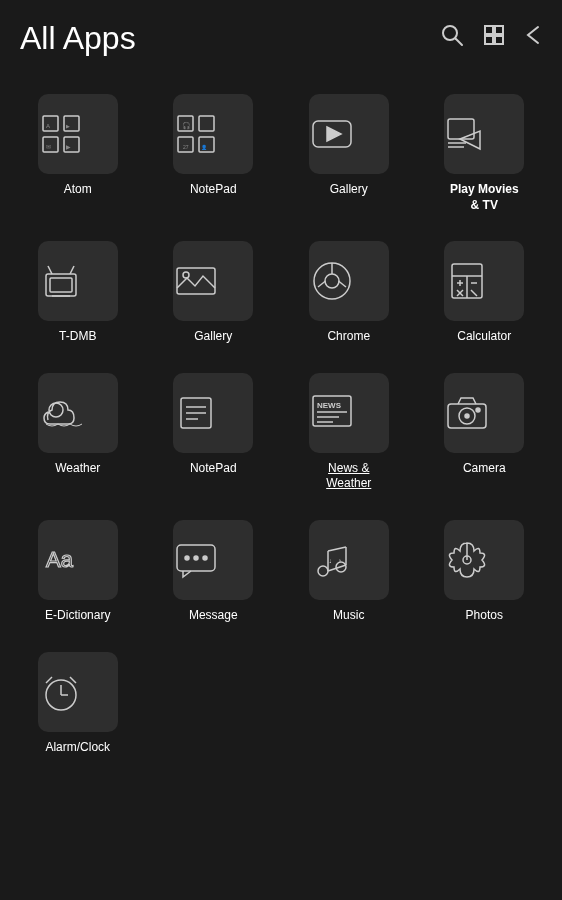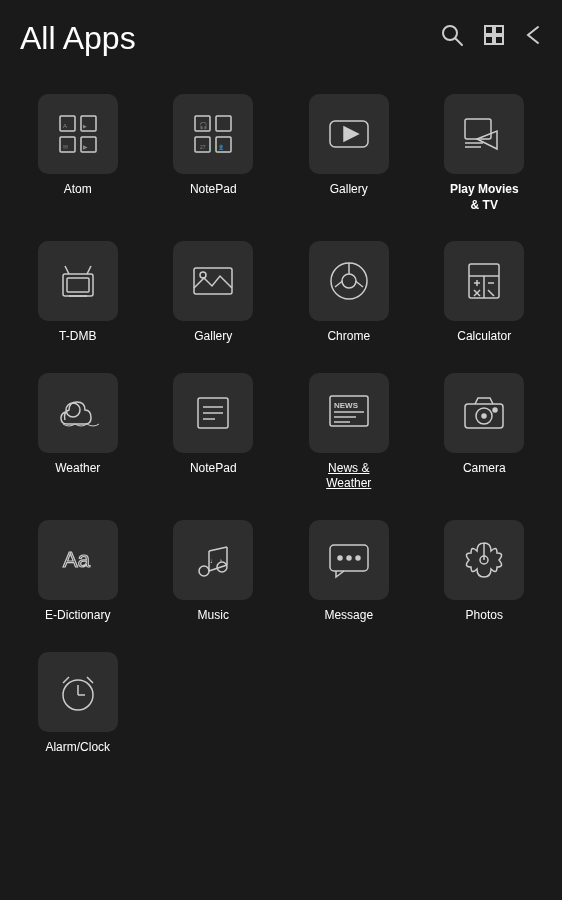--- a/index.html
+++ b/index.html
@@ -46,21 +46,21 @@
       padding: 14px 8px;
       cursor: pointer;
     }
     .app-icon-wrap {
       width: 80px;
       height: 80px;
       background-color: #2e2e2e;
       border-radius: 10px;
       display: flex;
       align-items: center;
-      justify-content: center;
+      justify-content: flex-start;
       margin-bottom: 8px;
       position: relative;
       overflow: hidden;
     }
     .app-icon-wrap svg {
       width: 46px;
       height: 46px;
       stroke: #cccccc;
       fill: none;
       stroke-width: 1.5;
@@ -271,48 +271,48 @@
         <text x="8" y="30" font-size="22" fill="none" stroke="#cccccc" stroke-width="1.2">Aa</text>
       </svg>
     </div>
     <span class="app-label">E-Dictionary</span>
   </div>
 
 
   <div class="app-item">
     <div class="app-icon-wrap">
       <svg viewBox="0 0 46 46" stroke="#cccccc" fill="none" stroke-width="1.5">
+        <rect x="4" y="8" width="38" height="26" rx="4"></rect>
+        <circle cx="14" cy="21" r="2" fill="#cccccc"></circle>
+        <circle cx="23" cy="21" r="2" fill="#cccccc"></circle>
+        <circle cx="32" cy="21" r="2" fill="#cccccc"></circle>
+        <path d="M10,34 L10,40 L18,34"></path>
+      </svg>
+    </div>
+    <span class="app-label">Message</span>
+  </div>
+
+  <div class="app-item">
+    <div class="app-icon-wrap">
+      <svg viewBox="0 0 46 46" stroke="#cccccc" fill="none" stroke-width="1.5">
         <circle cx="14" cy="34" r="5"></circle>
         <circle cx="32" cy="30" r="5"></circle>
         <line x1="19" y1="34" x2="37" y2="28"></line>
         <line x1="19" y1="34" x2="19" y2="14"></line>
         <line x1="37" y1="28" x2="37" y2="10"></line>
         <line x1="19" y1="14" x2="37" y2="10"></line>
         <text x="20" y="26" font-size="7" fill="#cccccc" stroke="none">♩ ♪</text>
       </svg>
     </div>
     <span class="app-label">Music</span>
   </div>
 
   <div class="app-item">
     <div class="app-icon-wrap">
       <svg viewBox="0 0 46 46" stroke="#cccccc" fill="none" stroke-width="1.5">
-        <rect x="4" y="8" width="38" height="26" rx="4"></rect>
-        <circle cx="14" cy="21" r="2" fill="#cccccc"></circle>
-        <circle cx="23" cy="21" r="2" fill="#cccccc"></circle>
-        <circle cx="32" cy="21" r="2" fill="#cccccc"></circle>
-        <path d="M10,34 L10,40 L18,34"></path>
-      </svg>
-    </div>
-    <span class="app-label">Message</span>
-  </div>
-
-  <div class="app-item">
-    <div class="app-icon-wrap">
-      <svg viewBox="0 0 46 46" stroke="#cccccc" fill="none" stroke-width="1.5">
 
         <path d="M23,23 L23,6 Q30,6 30,14 Q36,8 36,16 Q44,16 38,23 Q44,30 36,30 Q36,38 30,32 Q30,40 23,40 Q16,40 16,32 Q10,38 10,30 Q2,30 8,23 Q2,16 10,16 Q10,8 16,14 Q16,6 23,6"></path>
         <circle cx="23" cy="23" r="4"></circle>
       </svg>
     </div>
     <span class="app-label">Photos</span>
   </div>
 
 
   <div class="app-item">

